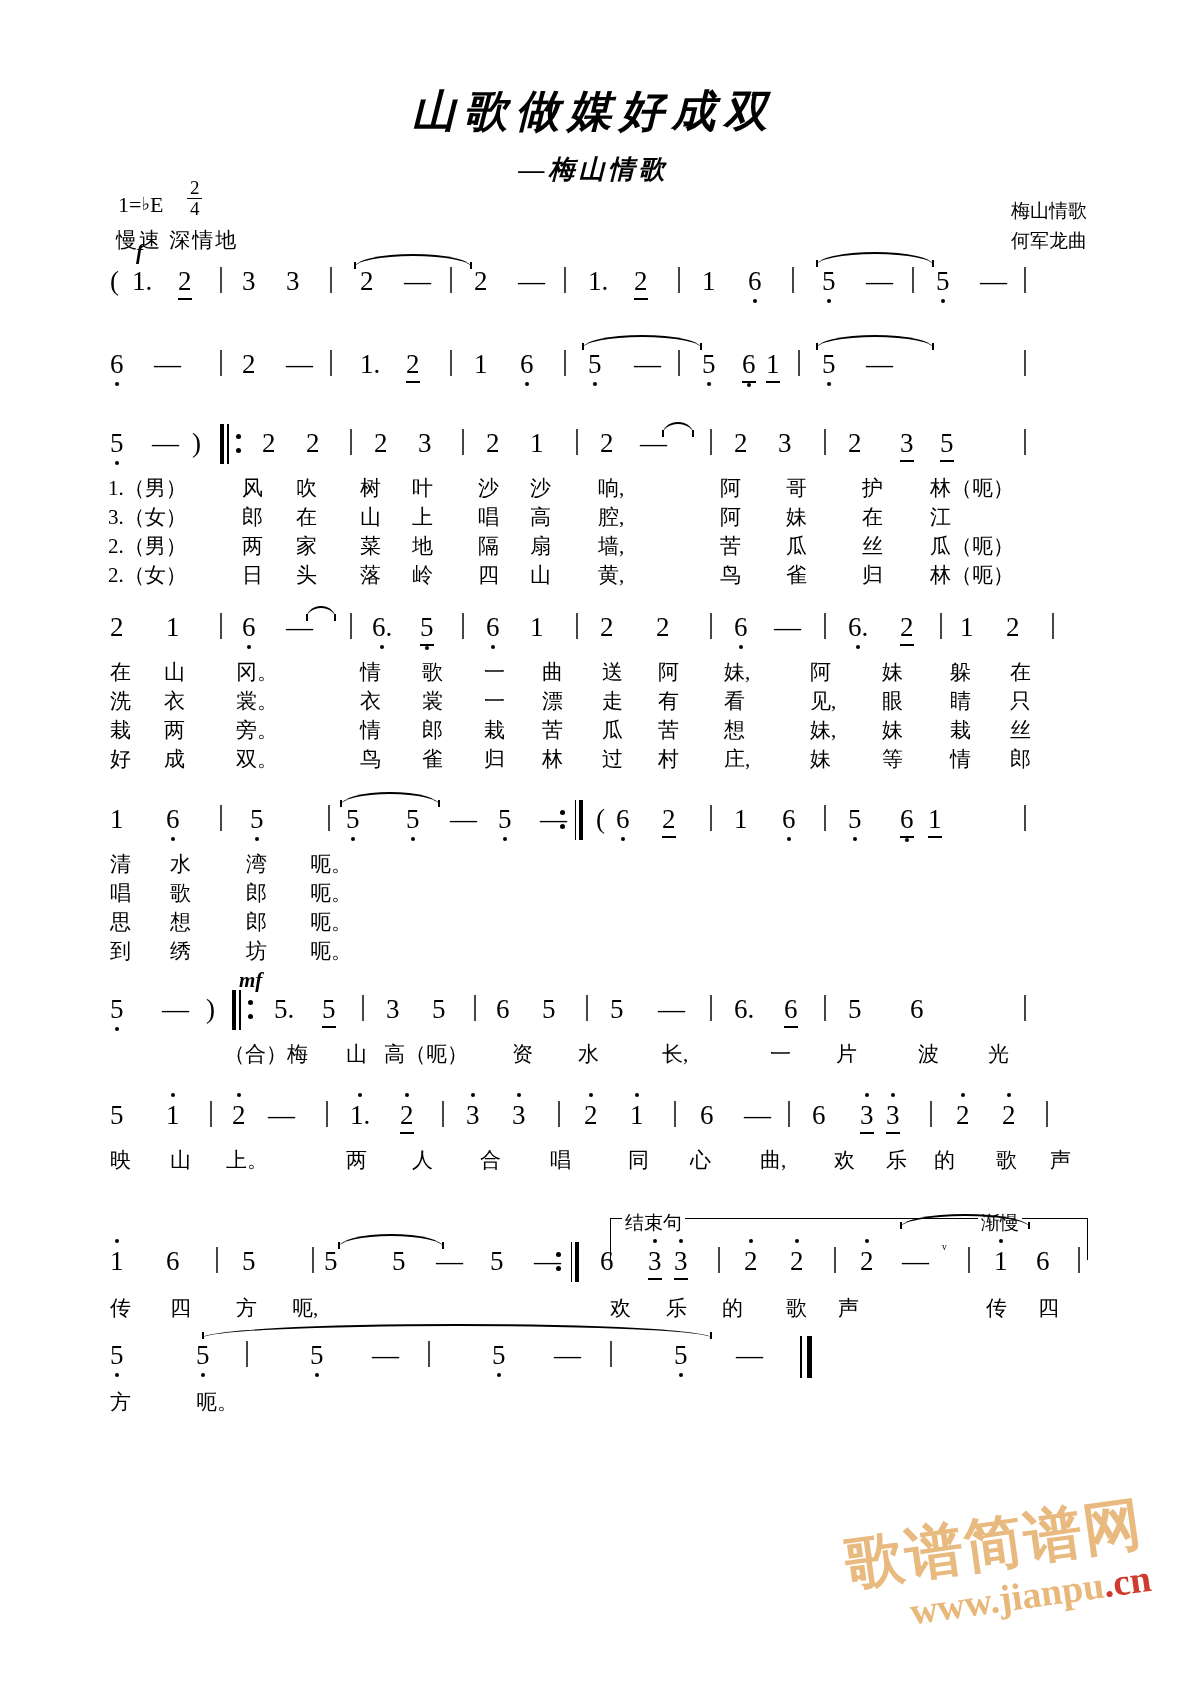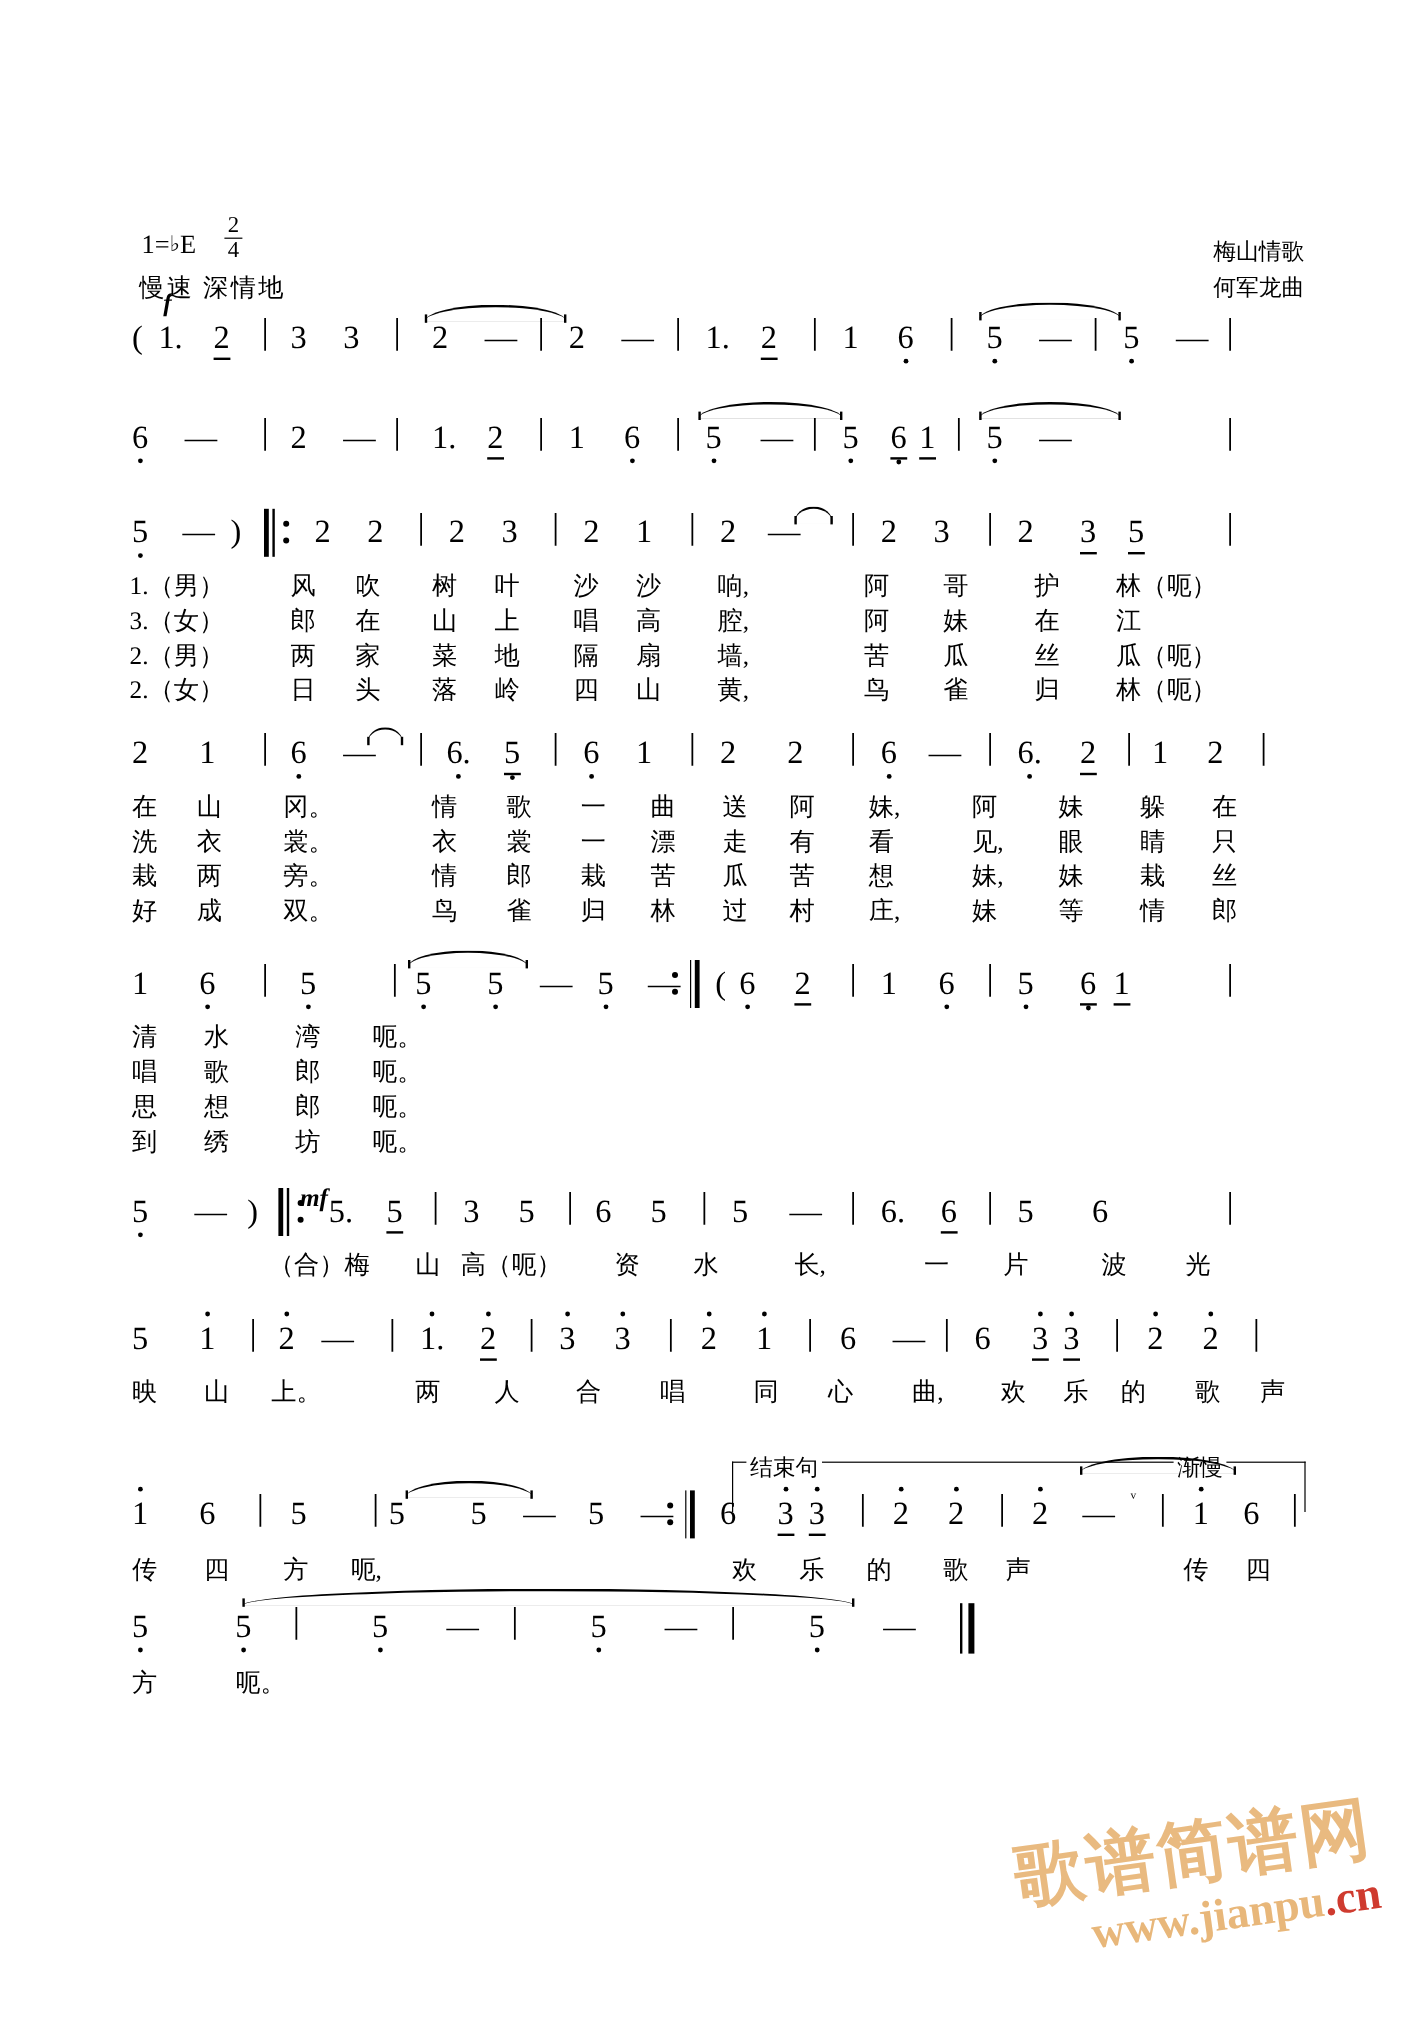--- a/index.html
+++ b/index.html
@@ -234,20 +234,22 @@
   .tick {
     position: absolute;
     font-size: 16px;
   }
 </style>
 </head>
 <body>
 
 <div class="sheet">
 
+  <div class="title">山歌做媒好成双</div>
+  <div class="subtitle">—梅山情歌</div>
 
   <div class="credits">
     <div>梅山情歌</div>
     <div>何军龙曲</div>
   </div>
 
   <div class="keysig">
     <span>1=</span><span class="flat">♭</span><span>E</span>
     <span class="meter">
       <span class="num">2</span>
@@ -553,21 +555,21 @@
     <div class="lyr row">
       <span style="left:0px;">到</span>
       <span style="left:60px;">绣</span>
       <span style="left:136px;">坊</span>
       <span style="left:200px;">呃。</span>
     </div>
   </div>
 
   <div class="sys" style="top:990px;">
     <div class="notes">
-      <span class="dyn" style="left:140px; top:-22px;margin-top:18px;">mf</span>
+      <span class="dyn" style="left:129px; top:-22px;">mf</span>
       <span class="n dotBelow" style="left:0px;  top:4px;">5</span>
       <span class="n" style="left:52px; top:4px;">—</span>
       <span class="n" style="left:96px; top:4px;">)</span>
       <span class="repL" style="left:122px; top:0;"></span>
       <span class="repdots" style="left:138px; top:0;">
           <i></i>
           <i></i>
         </span>
       <span class="n" style="left:164px; top:4px;">5.</span>
       <span class="n u1" style="left:212px; top:4px;">5</span>

